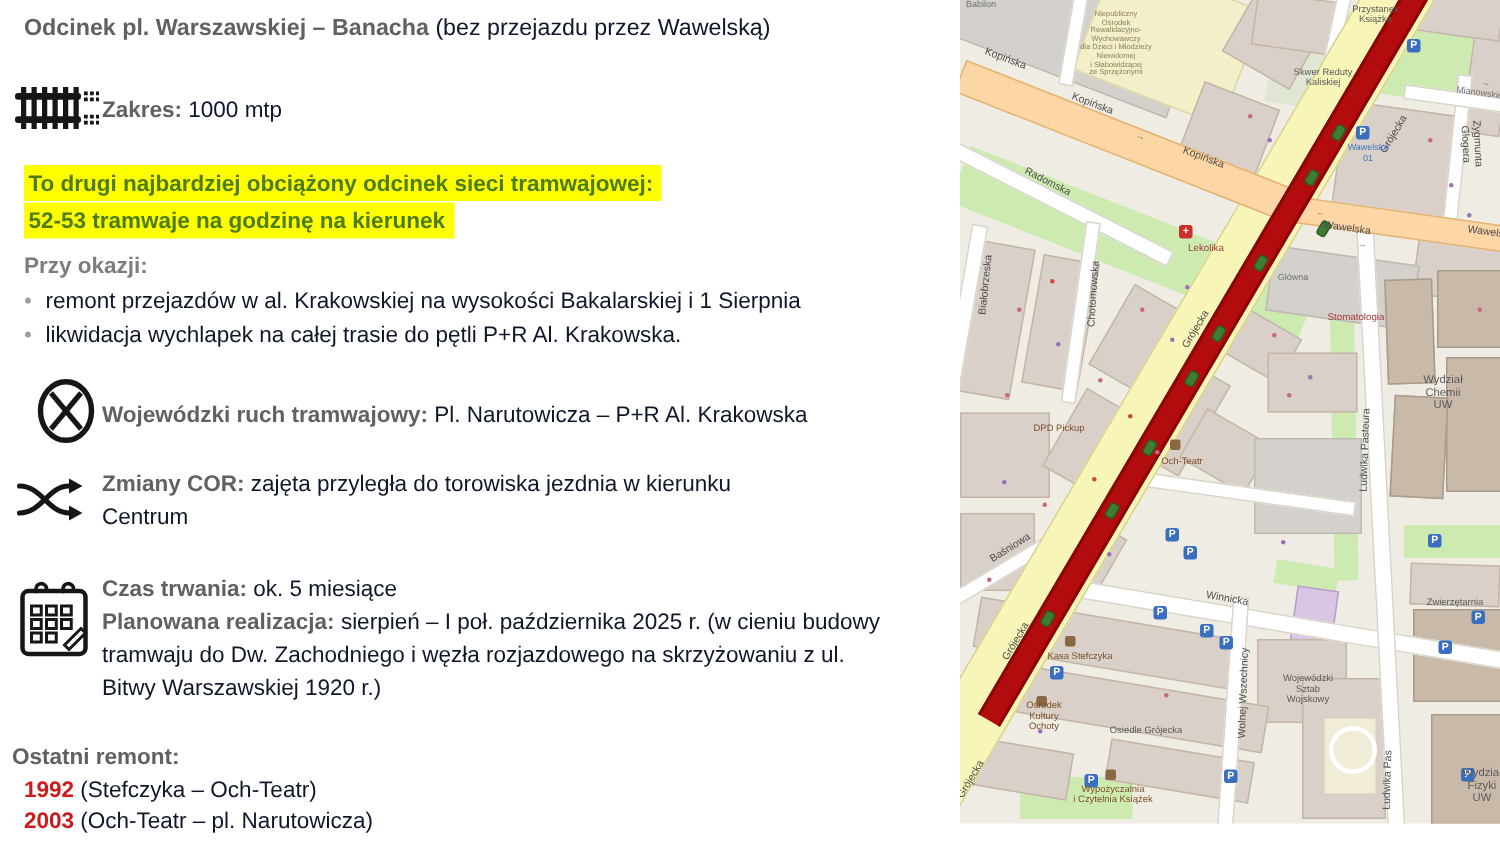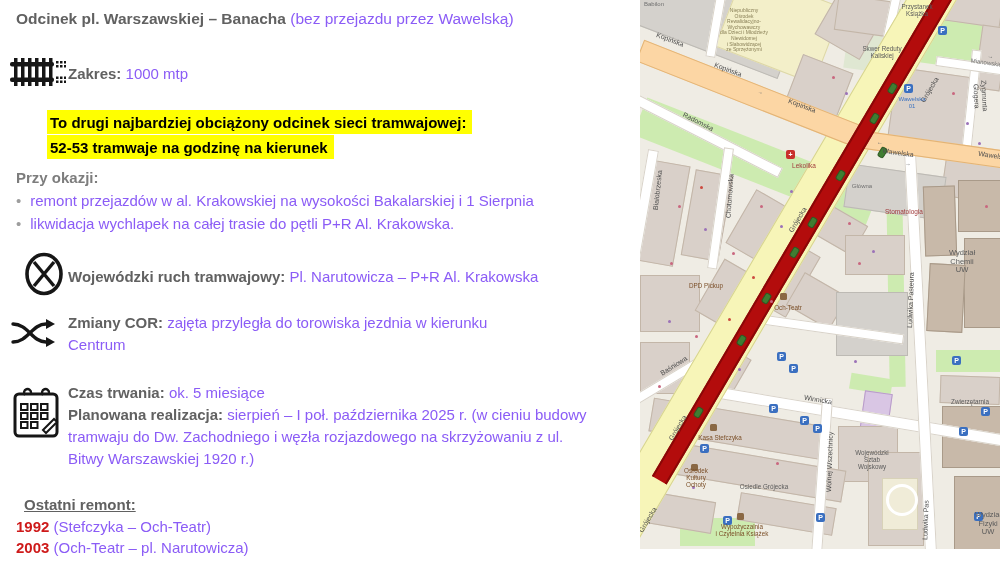--- a/index.html
+++ b/index.html
@@ -3,23 +3,23 @@
 <meta charset="utf-8">
 <style>
   html,body{margin:0;padding:0;background:#fff;}
   body{width:1000px;height:561px;overflow:hidden;font-family:"Liberation Sans",sans-serif;}
   .slide{position:relative;width:1000px;height:561px;background:#fff;}
   .abs{position:absolute;}
   
   .title{font-size:15.5px;}
   .t-bold{color:#616161;font-weight:bold;}
   .t-mid{color:#7d7d7d;font-weight:bold;}
-  .t-light{color:#8b5cf6;}
+  .t-light{color:#0f172a;}
   .body15{font-size:15px;line-height:22px;}
-  .hl{display:inline-block;background:#ffff00;color:#000000;font-weight:bold;font-size:15px;line-height:19px;padding:3px 6px 2px 3px;margin-left:31px;}
+  .hl{display:inline-block;background:#ffff00;color:#4d7c0f;font-weight:bold;font-size:15px;line-height:19px;padding:3px 6px 2px 3px;}
   .bul{color:#9d9d9d;margin-right:9px;}
   .yr{color:#ce1a1a;font-weight:bold;}
   .icon svg{display:block;}
   
   .map{position:absolute;left:640px;top:0;width:360px;height:549px;background:#efece4;overflow:hidden;}
   .road{position:absolute;}
   .road.white{background:#ffffff;border:1px solid #d9d3c9;}
   .road.yellow{background:#f7f5b8;border:1px solid #d6d391;}
   .road.orange{background:#fcd6a4;border:1px solid #e3b476;}
   .red-route{position:absolute;background:#b30c0c;border-left:2px solid #8a0707;border-right:2px solid #8a0707;}
@@ -148,21 +148,21 @@
     <div>
       <span class="t-bold">Czas trwania:</span>
       <span class="t-light">ok. 5 miesiące</span>
     </div>
     <div>
       <span class="t-bold">Planowana realizacja:</span>
       <span class="t-light">sierpień – I poł. października 2025 r. (w cieniu budowy tramwaju do Dw. Zachodniego i węzła rozjazdowego na skrzyżowaniu z ul. Bitwy Warszawskiej 1920 r.)</span>
     </div>
   </div>
 
-  <div class="abs body15 t-bold" style="left:24px;top:494px;text-decoration:underline;">Ostatni remont:</div>
+  <div class="abs body15 t-bold" style="left:8px;top:494px;">Ostatni remont:</div>
   <div class="abs body15" style="left:16px;top:516px;">
     <span class="yr">1992</span>
     <span class="t-light">(Stefczyka – Och-Teatr)</span>
   </div>
   <div class="abs body15" style="left:16px;top:537px;">
     <span class="yr">2003</span>
     <span class="t-light">(Och-Teatr – pl. Narutowicza)</span>
   </div>
 
   <div class="map">

